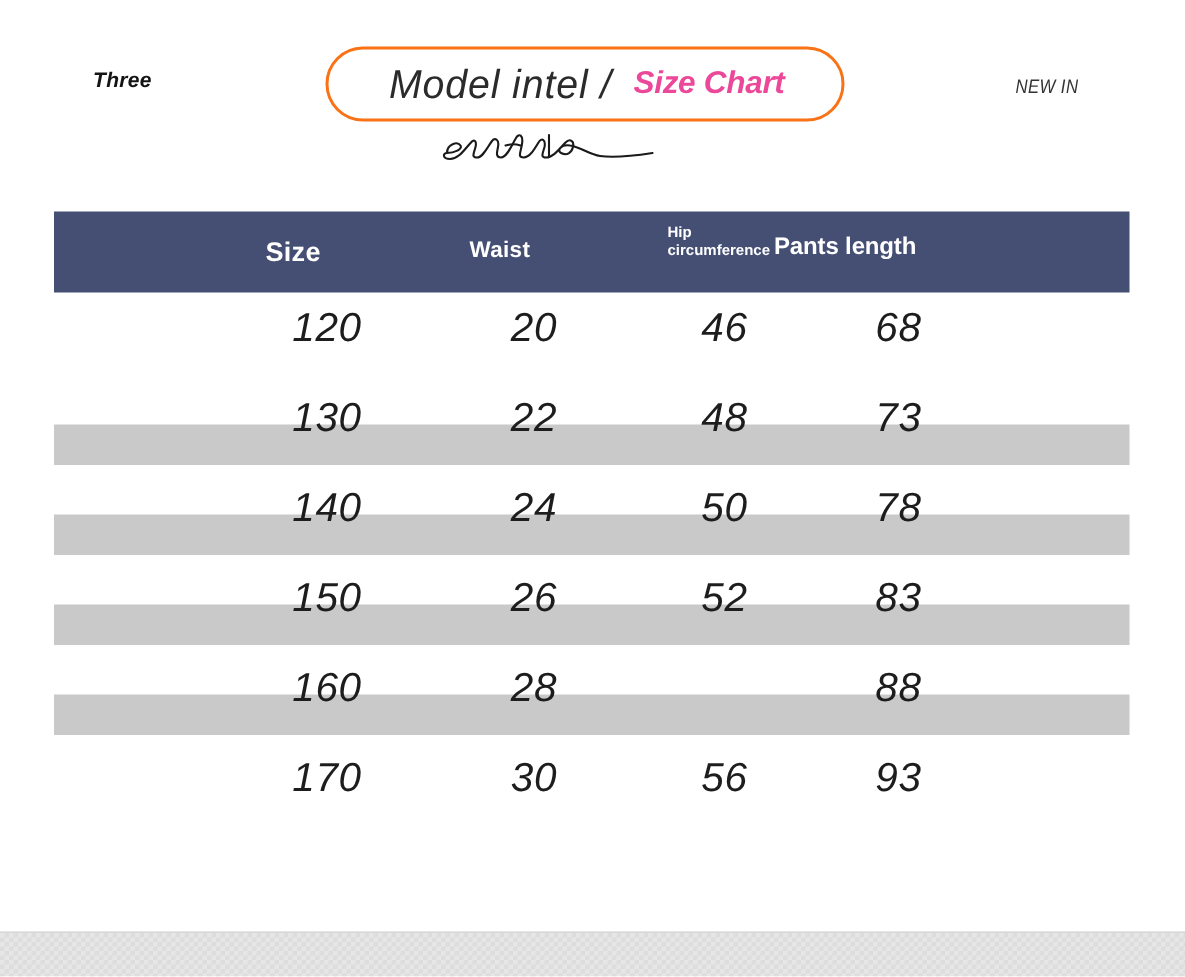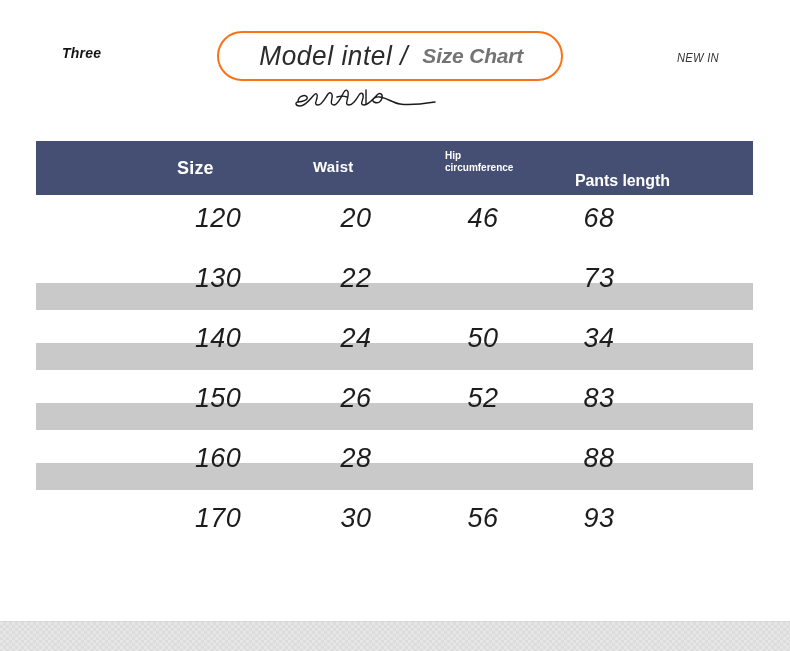--- a/index.html
+++ b/index.html
@@ -64,21 +64,21 @@
     font-size:27px;
     font-weight:300;
     color:#2b2b2b;
     letter-spacing:.6px;
     transform:scaleX(.97);
   }
 
   #title-bold {
     font-size:21px;
     font-weight:bold;
-    color:#737373;
+    color:#ec4899;
     letter-spacing:-.2px;
     margin-left:12px;
   }
 
   
   #signature {
     position:absolute;
     left:292px; top:83px;
     width:210px; height:32px;
   }
@@ -99,21 +99,21 @@
 
   .hcell {
     position:absolute;
     color:#ffffff;
     font-weight:bold;
   }
 
   .hcell.c0 { left:141px;  top:17px; font-size:18px; letter-spacing:.2px; }
   .hcell.c1 { left:277px;  top:17px; font-size:15px; letter-spacing:.2px; }
   .hcell.c2 { left:409px;  top:9px;  font-size:10px; line-height:12px; letter-spacing:0; }
-  .hcell.c3 { left:539px;  top:15px; font-size:16px; letter-spacing:-.1px;margin-top:16px; }
+  .hcell.c3 { left:480px;  top:15px; font-size:16px; letter-spacing:-.1px; }
 
   #rows {
     position:relative;
     width:717px;
     height:400px;
   }
 
   .row {
     position:absolute;
     left:0;
@@ -222,30 +222,31 @@
             <div class="cell c1">20</div>
             <div class="cell c2">46</div>
             <div class="cell c3">68</div>
           </div>
         </div>
         <div class="row" style="top: 60px;">
           <div class="band" style="background: rgb(201, 201, 201);"></div>
           <div class="cells">
             <div class="cell c0">130</div>
             <div class="cell c1">22</div>
+            <div class="cell c2">48</div>
             <div class="cell c3">73</div>
           </div>
         </div>
         <div class="row" style="top: 120px;">
           <div class="band" style="background: rgb(201, 201, 201);"></div>
           <div class="cells">
             <div class="cell c0">140</div>
             <div class="cell c1">24</div>
             <div class="cell c2">50</div>
-            <div class="cell c3">34</div>
+            <div class="cell c3">78</div>
           </div>
         </div>
         <div class="row" style="top: 180px;">
           <div class="band" style="background: rgb(201, 201, 201);"></div>
           <div class="cells">
             <div class="cell c0">150</div>
             <div class="cell c1">26</div>
             <div class="cell c2">52</div>
             <div class="cell c3">83</div>
           </div>

